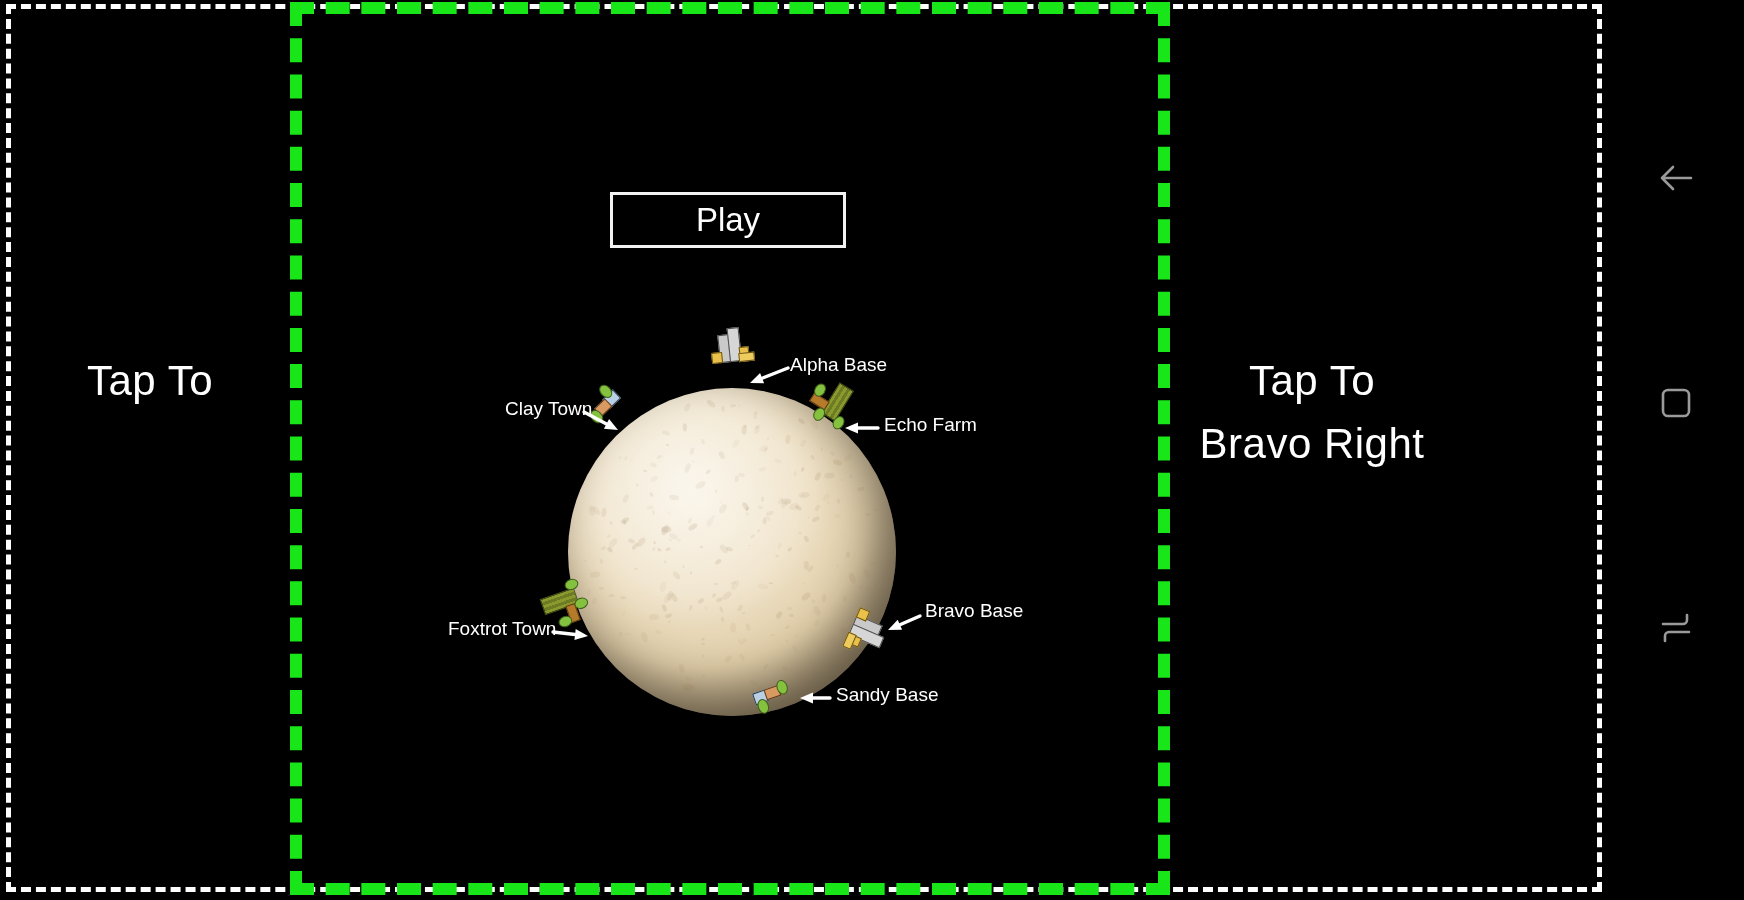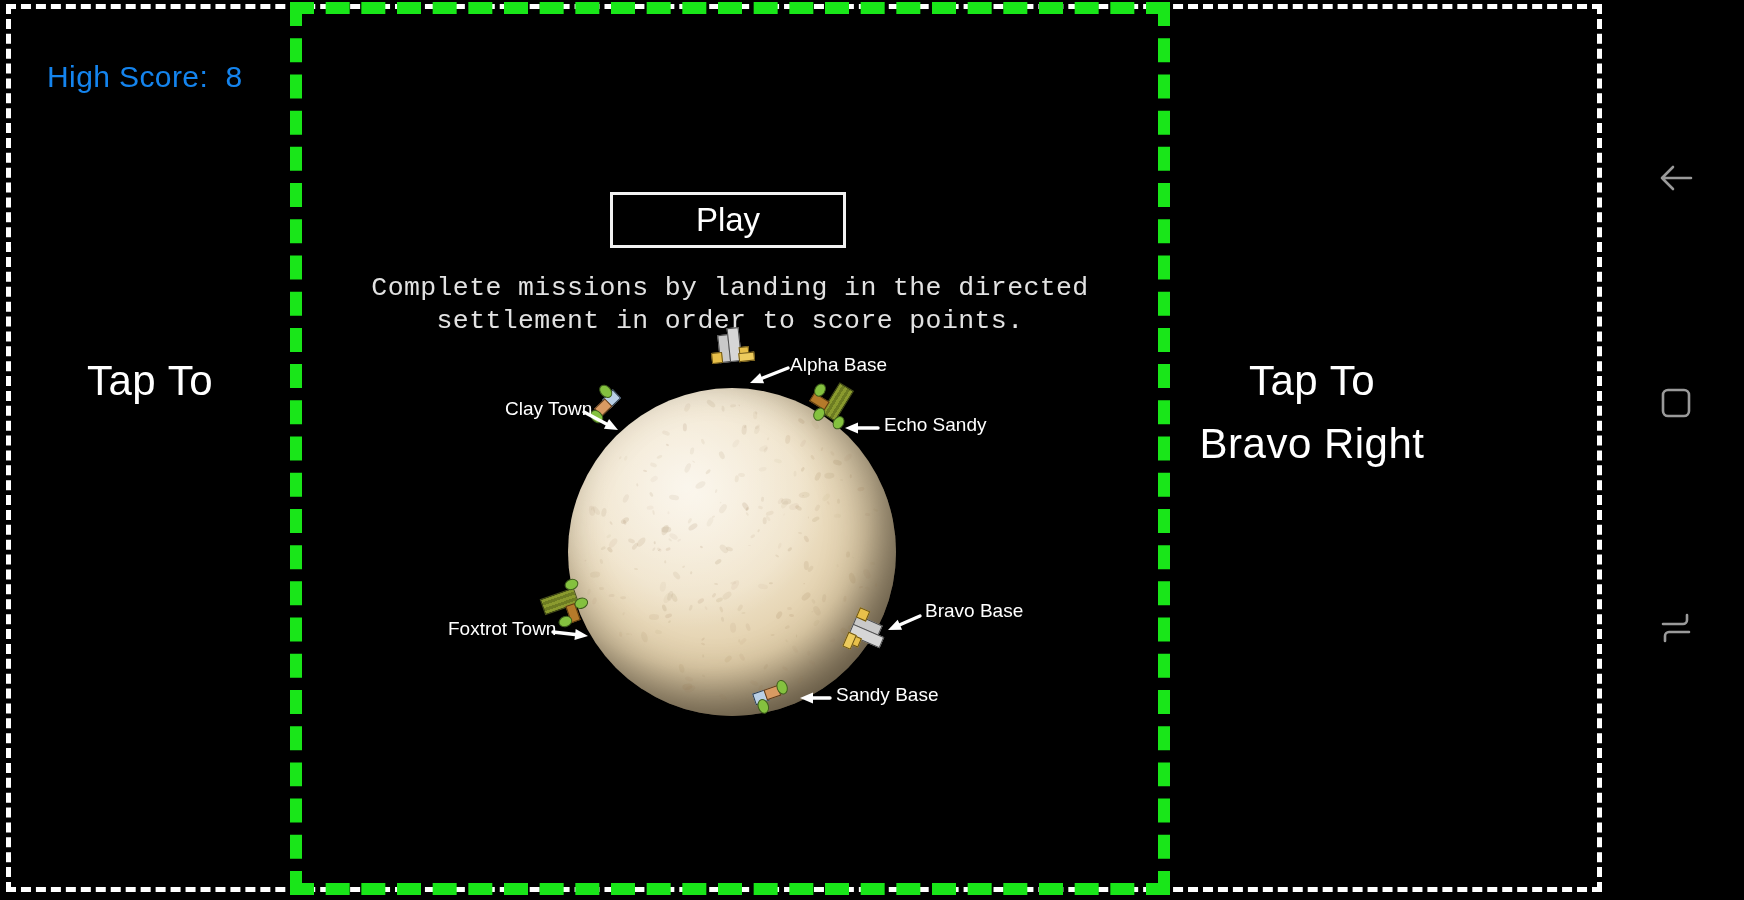--- a/index.html
+++ b/index.html
@@ -223,27 +223,24 @@
     <div class="zone-label l1">Tap To</div>
   </div>
 
   <div class="zone-right">
     <div class="zone-label l1">Tap To</div>
     <div class="zone-label l2">Bravo Right</div>
   </div>
 
   <div class="zone-center"></div>
 
-  <div class="high-score">High Score:  8</div>
 
 
   <div class="play-button">Play</div>
 
-  <div class="instructions">Complete missions by landing in the directed
-settlement in order to score points.</div>
 
   <div class="planet-wrap">
     <div class="planet" id="planet-body">
     <div class="planet-speck" style="left: 279.192px; top: 186.942px; width: 10.541px; height: 5.79758px; opacity: 0.47; transform: rotate(71.9212deg);"></div>
         <div class="planet-speck" style="left: 182.894px; top: 25.0866px; width: 7.94447px; height: 4.36946px; opacity: 0.22; transform: rotate(88.9323deg);"></div>
         <div class="planet-speck" style="left: 162.014px; top: 192.503px; width: 6.27322px; height: 3.45027px; opacity: 0.23; transform: rotate(171.615deg);"></div>
         <div class="planet-speck" style="left: 100.249px; top: 151.059px; width: 4.49854px; height: 2.47419px; opacity: 0.27; transform: rotate(36.6786deg);"></div>
         <div class="planet-speck" style="left: 170.572px; top: 251.322px; width: 7.87336px; height: 4.33035px; opacity: 0.23; transform: rotate(135.915deg);"></div>
         <div class="planet-speck" style="left: 161.563px; top: 15.5705px; width: 6.05253px; height: 3.32889px; opacity: 0.32; transform: rotate(174.093deg);"></div>
         <div class="planet-speck" style="left: 206.569px; top: 224.904px; width: 8.39072px; height: 4.61489px; opacity: 0.51; transform: rotate(119.999deg);"></div>
@@ -491,21 +488,21 @@
         <div class="bldg" style="left:2px;top:-34px;width:15px;height:34px;background:repeating-linear-gradient(90deg,#8a9a2e 0 3px,#6d7c22 3px 6px);border:1px solid #49531a;"></div>
         <div class="bldg" style="left:-14px;top:-12px;width:16px;height:8px;background:#b57a2a;border:1px solid #5d3c10;"></div>
         <div class="bldg" style="left:-16px;top:-24px;width:9px;height:12px;background:#84c13f;border-radius:50%;border:1px solid #3e5d1c;"></div>
         <div class="bldg" style="left:-4px;top:-3px;width:9px;height:12px;background:#84c13f;border-radius:50%;border:1px solid #3e5d1c;"></div>
         <div class="bldg" style="left:17px;top:-6px;width:9px;height:12px;background:#84c13f;border-radius:50%;border:1px solid #3e5d1c;"></div>
       </div>
       <svg class="arrow-svg" width="61" height="28" style="left: 831px; top: 414px;">
         <line x1="47" y1="14" x2="27" y2="13.999999999999998" stroke="#ffffff" stroke-width="3.4" stroke-linecap="round"></line>
         <polygon points="14,14 27,8.499999999999998 27,19.5" fill="#ffffff"></polygon>
       </svg>
-      <div class="slabel" style="left: 884px; top: 414px;">Echo Sandy</div>
+      <div class="slabel" style="left: 884px; top: 414px;">Echo Farm</div>
       <div class="settlement" style="left: 862px; top: 608px; transform: rotate(113.3deg);">
         <div class="bldg" style="left:8px;top:-26px;width:9px;height:26px;background:#c9c9c9;border:1px solid #4a4a4a;"></div>
         <div class="bldg" style="left:18px;top:-32px;width:10px;height:32px;background:#d6d6d6;border:1px solid #4a4a4a;"></div>
         <div class="bldg" style="left:0px;top:-9px;width:9px;height:9px;background:#e8c04a;border:1px solid #6b5415;"></div>
         <div class="bldg" style="left:28px;top:-12px;width:8px;height:11px;background:#e8c04a;border:1px solid #6b5415;"></div>
         <div class="bldg" style="left:27px;top:-6px;width:14px;height:7px;background:#edcb5d;border:1px solid #6b5415;"></div>
       </div>
       <svg class="arrow-svg" width="60" height="42" style="left: 874px; top: 602px;">
         <line x1="46" y1="14" x2="25.91004535372846" y2="22.7893551577438" stroke="#ffffff" stroke-width="3.4" stroke-linecap="round"></line>
         <polygon points="14,28 23.70554176662007,17.75048981578176 28.11454894083685,27.82822049970584" fill="#ffffff"></polygon>

